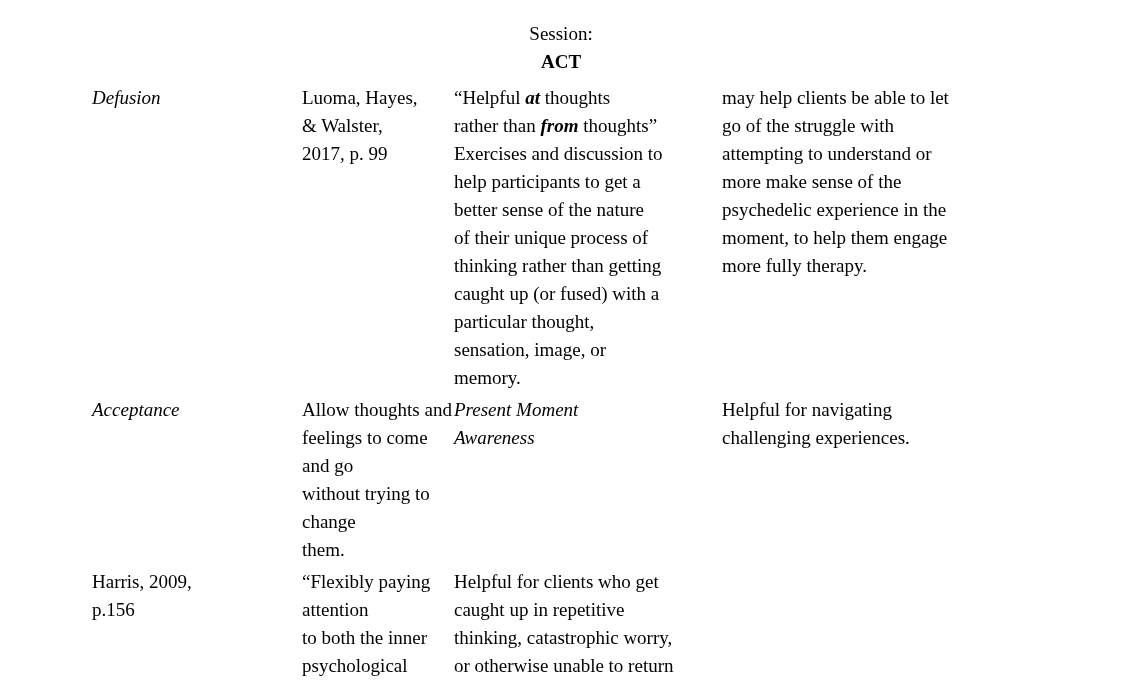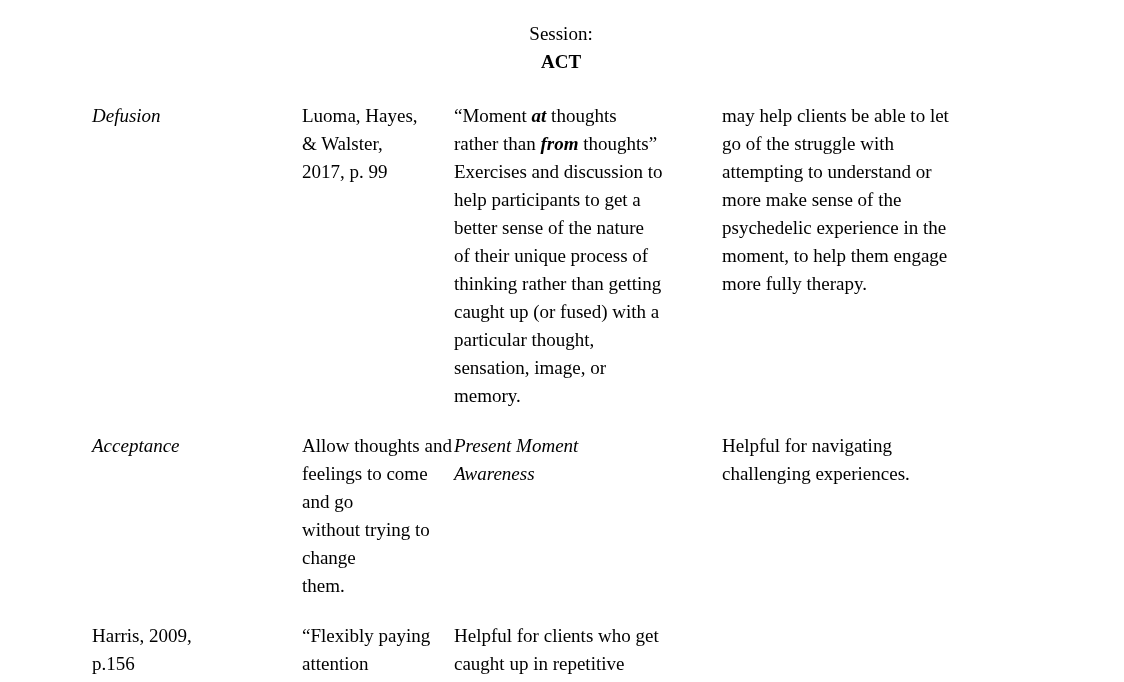--- a/index.html
+++ b/index.html
@@ -21,21 +21,21 @@
     text-align: center;
   }
   .session-name { font-weight: bold; }
   .tbl {
     display: grid;
     grid-template-columns: 210px 152px 268px 308px;
     row-gap: 4px;
     width: 938px;
     margin: 8px 0 0 92px;
   }
-  .cell { white-space: pre-line; margin-top: 18px; }
+  .cell { white-space: pre-line; }
   .tech { font-style: italic; }
   .it { font-style: italic; font-weight: bold; }
   .integration-bar {
     width: 938px;
     margin-left: 92px;
     height: 30px;
     line-height: 30px;
     background: #e4e4e4;
     text-align: right;
   }
@@ -49,21 +49,21 @@
     <div>Session:</div>
     <div class="session-name">ACT</div>
   </div>
 
   <div class="tbl">
 
     <div class="cell tech">Defusion</div>
     <div class="cell">Luoma, Hayes,
 &amp; Walster,
 2017, p. 99</div>
-    <div class="cell"><span>“Moment </span><span class="it">at</span><span> thoughts
+    <div class="cell"><span>“Helpful </span><span class="it">at</span><span> thoughts
 rather than </span><span class="it">from</span><span> thoughts”
 Exercises and discussion to
 help participants to get a
 better sense of the nature
 of their unique process of
 thinking rather than getting
 caught up (or fused) with a
 particular thought,
 sensation, image, or
 memory.</span></div>

